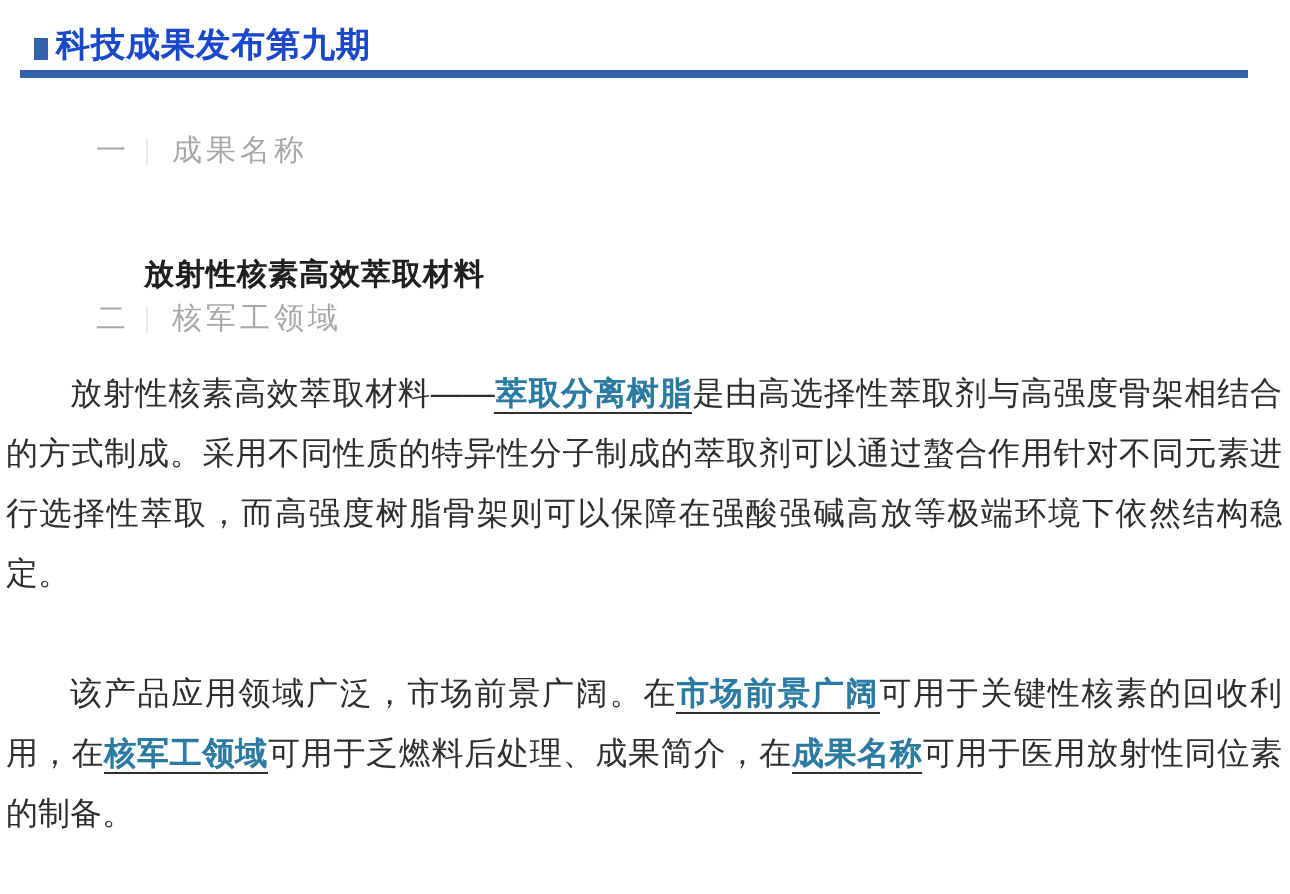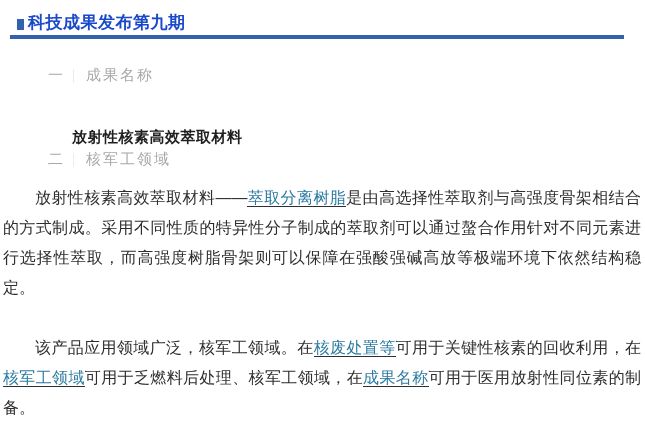--- a/index.html
+++ b/index.html
@@ -24,21 +24,21 @@
   .sec-divider{width:1px;height:14px;background:#ececec;margin-right:12px;}
   .sec-1{top:66px;}
   .sec-2{top:150px;}
 
   .result-name{position:absolute;left:72px;top:100px;font-size:15px;font-weight:bold;color:#1f1f1f;letter-spacing:0.5px;white-space:nowrap;margin-top:28px;}
 
   .body-para{position:absolute;left:3px;width:638px;margin:0;font-size:16px;line-height:30px;color:var(--body-color);text-align:justify;text-indent:2em;}
   .para-1{top:183px;}
   .para-2{top:333px;}
 
-  .hl{color:var(--highlight-teal);font-weight:normal;border-bottom:1.5px solid #2f2f2f;cursor:pointer;}
+  .hl{color:var(--highlight-teal);font-weight:bold;border-bottom:1.5px solid #2f2f2f;cursor:pointer;}
 </style>
 </head>
 <body>
 
 <div class="page">
 
   <div class="header">
     <span class="bullet"></span>
     <h1 class="title">科技成果发布第九期</h1>
   </div>
@@ -54,15 +54,15 @@
   <div class="result-name">放射性核素高效萃取材料</div>
 
   <div class="section-header sec-2">
     <span class="num">二</span>
     <span class="sec-divider"></span>
     <span class="lbl">核军工领域</span>
   </div>
 
   <p class="body-para para-1"><span>放射性核素高效萃取材料——</span><span class="hl">萃取分离树脂</span><span>是由高选择性萃取剂与高强度骨架相结合的方式制成。采用不同性质的特异性分子制成的萃取剂可以通过螯合作用针对不同元素进行选择性萃取，而高强度树脂骨架则可以保障在强酸强碱高放等极端环境下依然结构稳定。</span></p>
 
-  <p class="body-para para-2"><span>该产品应用领域广泛，核军工领域。在</span><span class="hl">核废处置等</span><span>可用于关键性核素的回收利用，在</span><span class="hl">核军工领域</span><span>可用于乏燃料后处理、核军工领域，在</span><span class="hl">成果名称</span><span>可用于医用放射性同位素的制备。</span></p>
+  <p class="body-para para-2"><span>该产品应用领域广泛，市场前景广阔。在</span><span class="hl">市场前景广阔</span><span>可用于关键性核素的回收利用，在</span><span class="hl">核军工领域</span><span>可用于乏燃料后处理、成果简介，在</span><span class="hl">成果名称</span><span>可用于医用放射性同位素的制备。</span></p>
 
 </div>
 
 </body></html>

